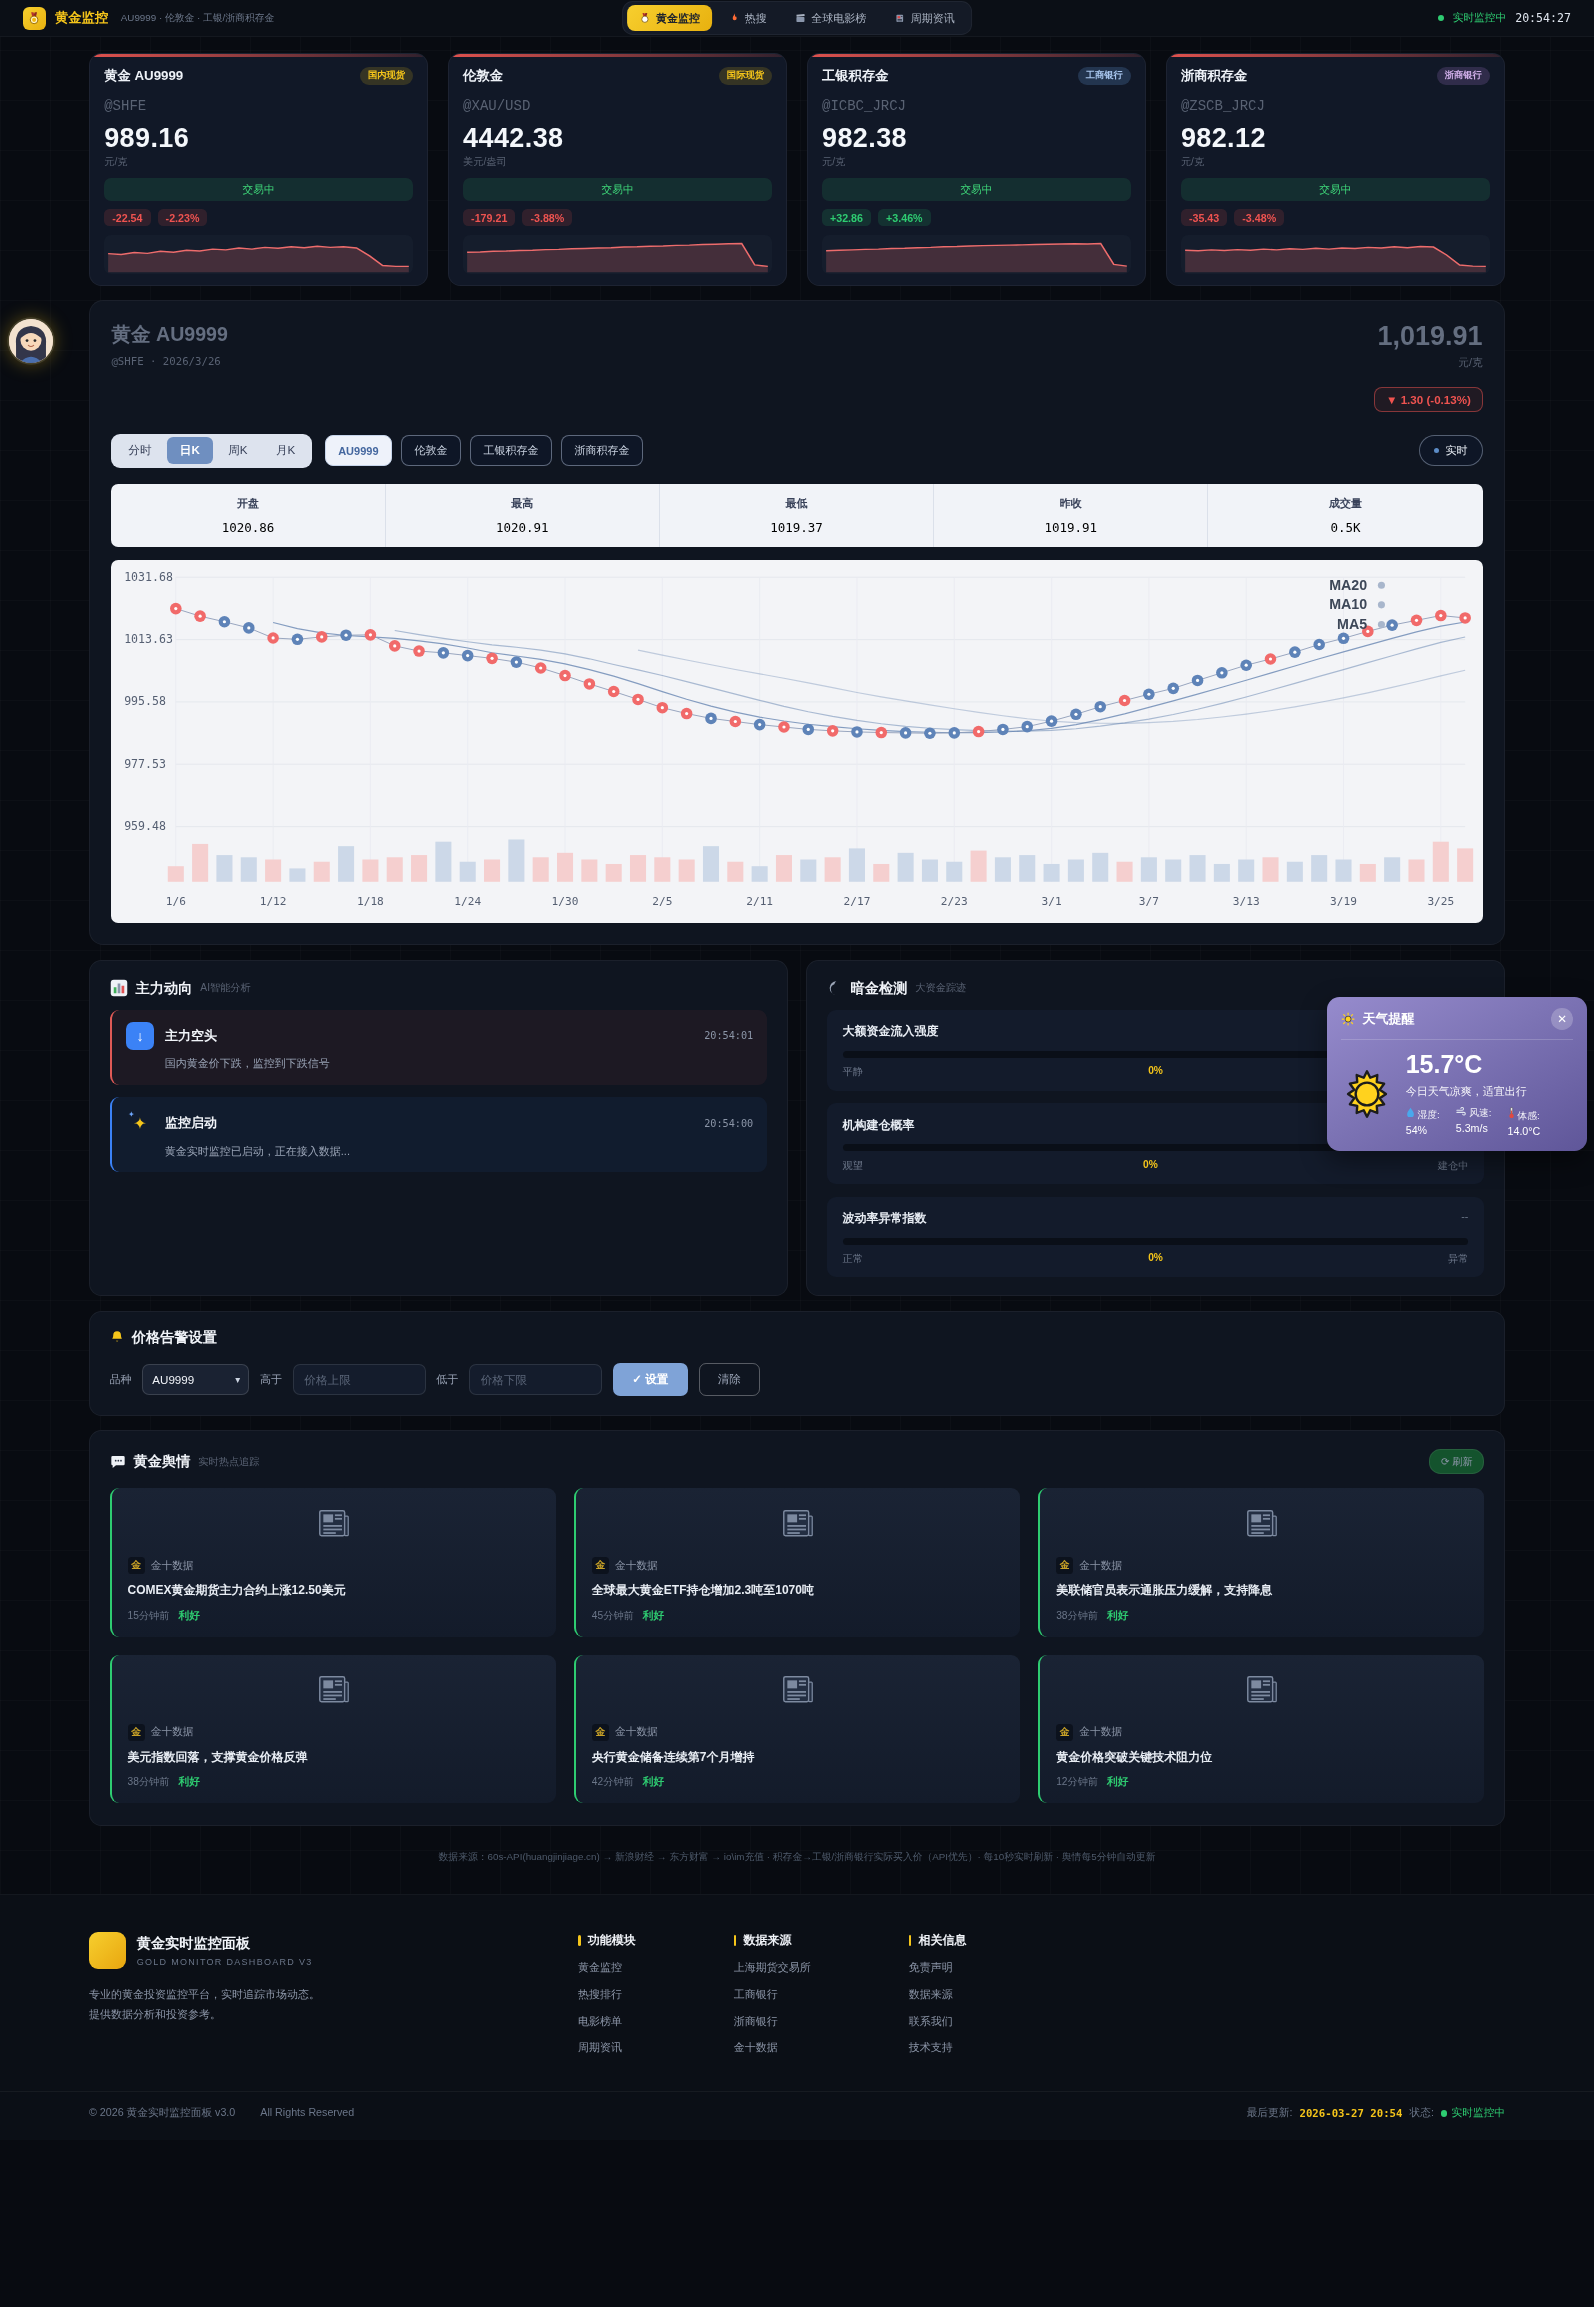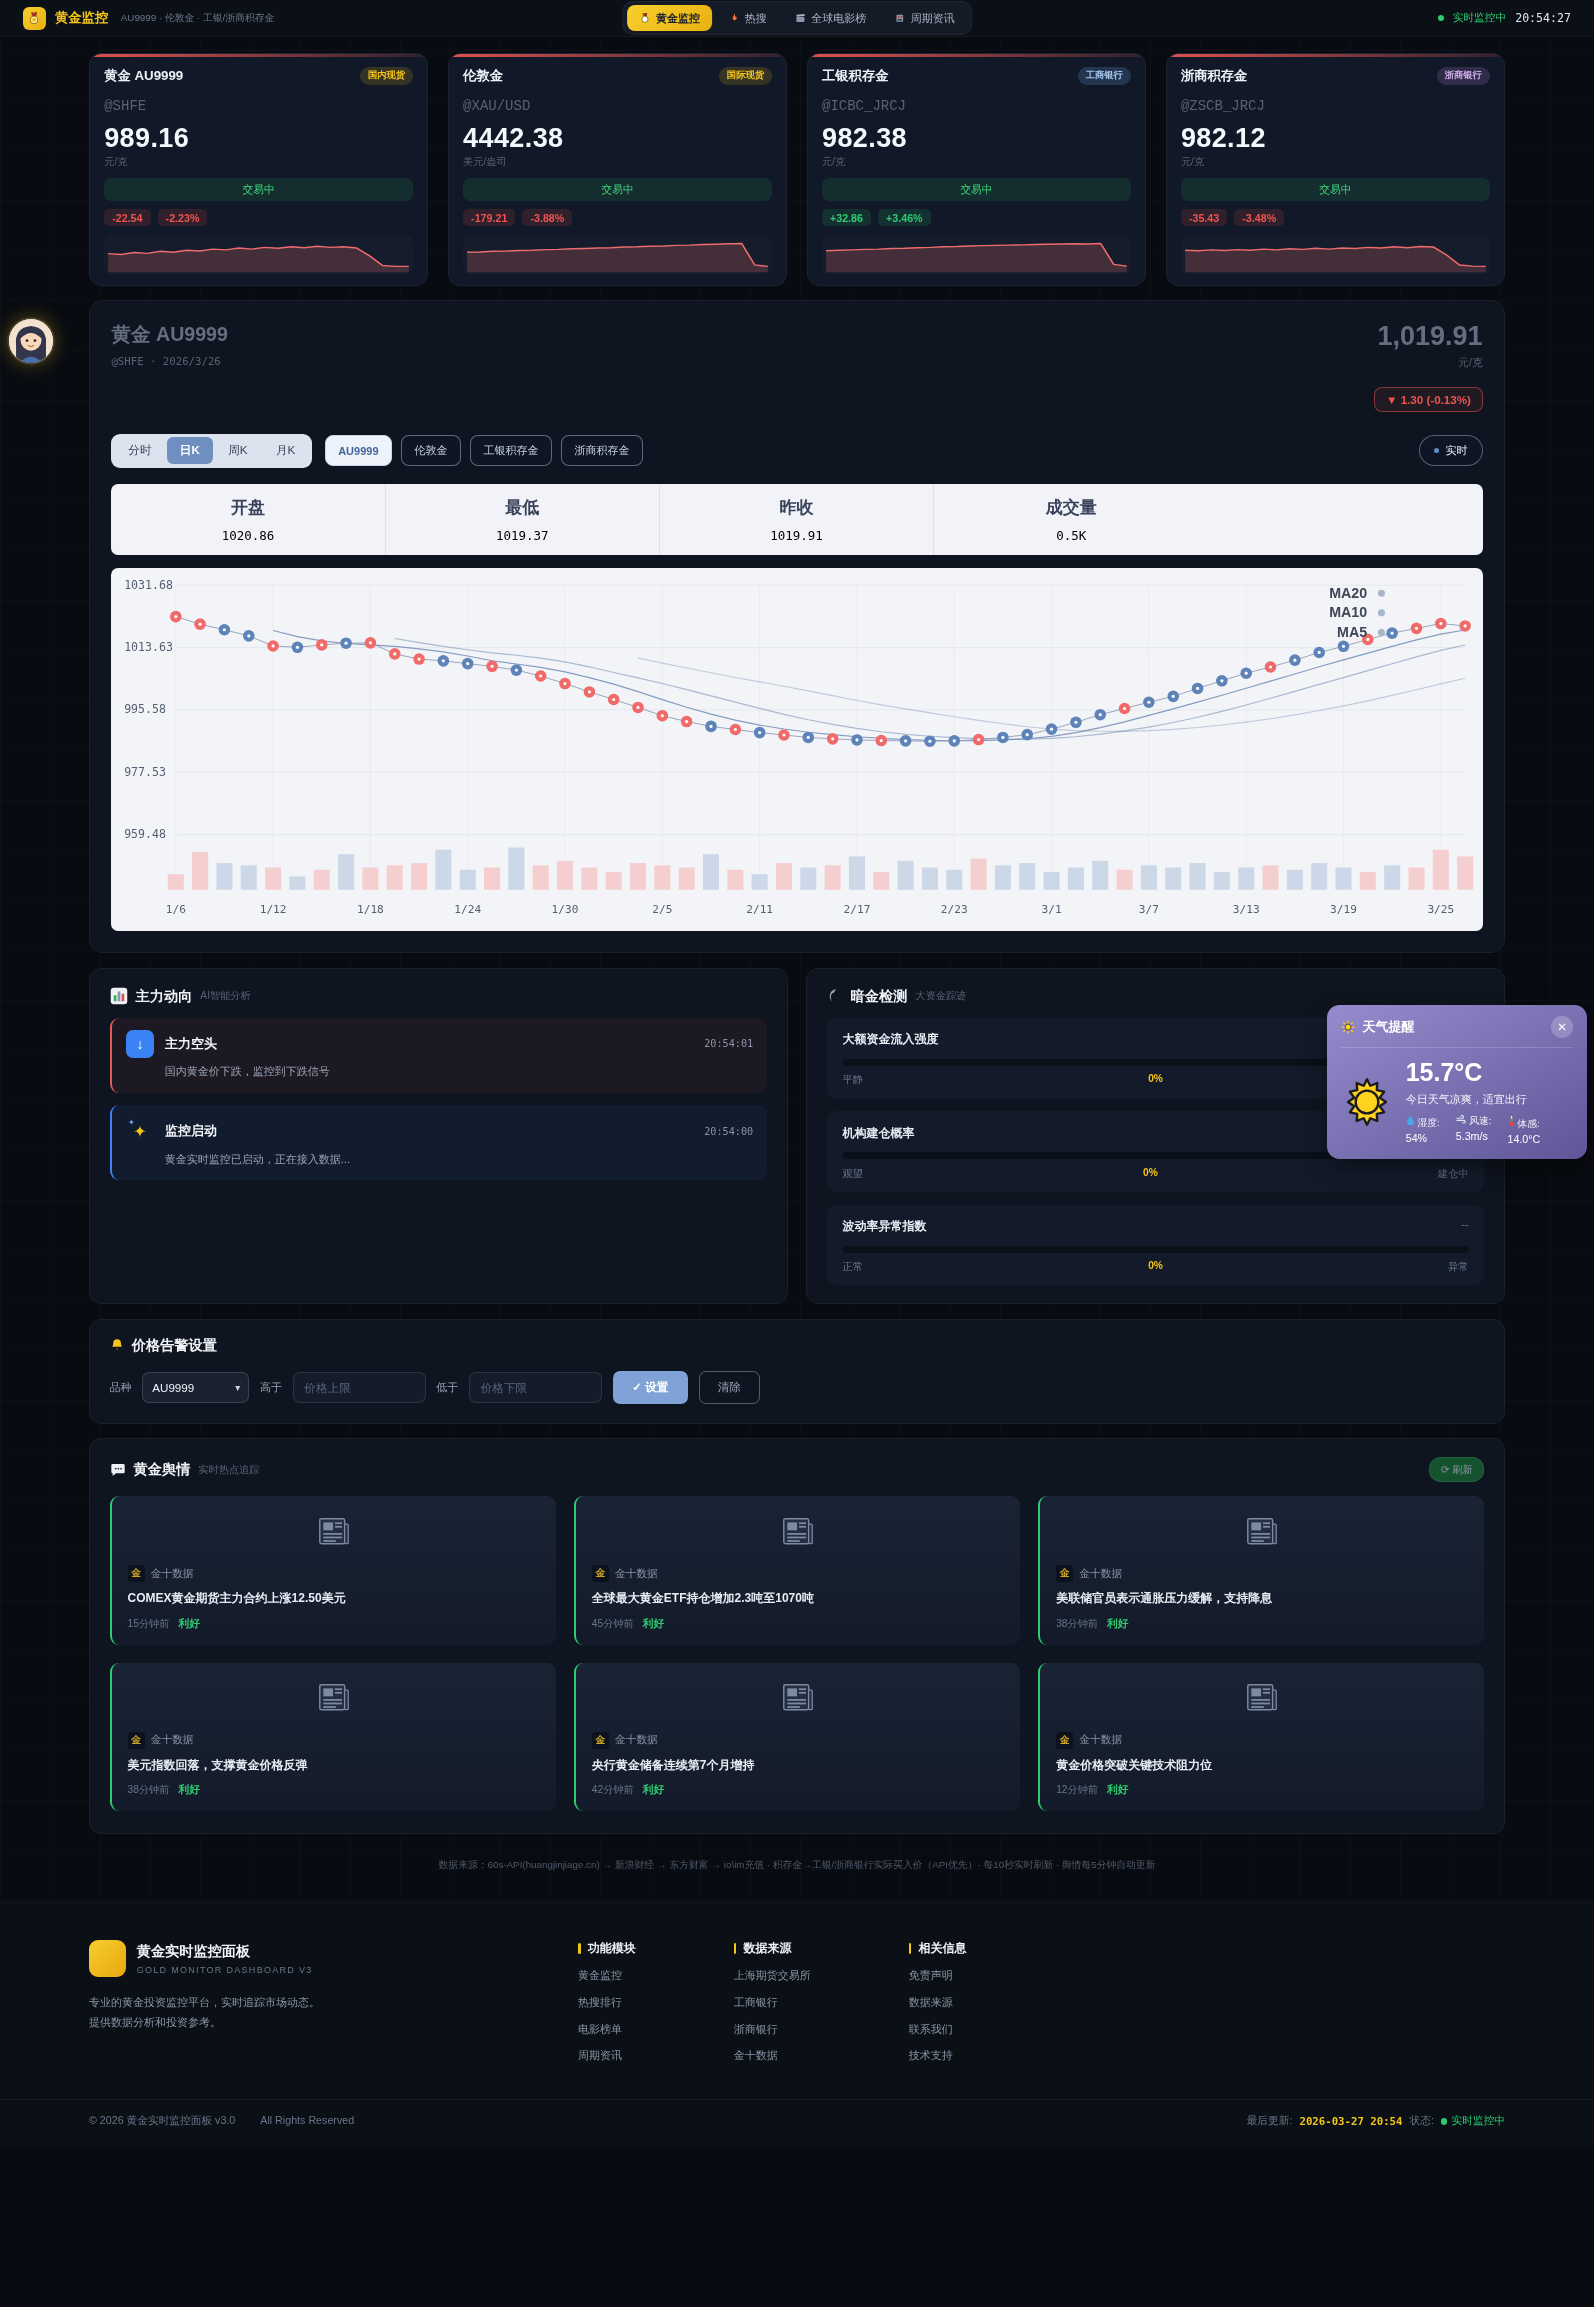--- a/index.html
+++ b/index.html
@@ -79,21 +79,21 @@
   .tab-group2 { display:flex; gap:9px; }
   .tg2 { background:#0e1626; border:0.9px solid rgba(190,205,230,.45); color:#c7d0de; font-size:11px;
     padding:7.1px 12.5px; border-radius:8px; cursor:pointer; }
   .tg2.active { background:#eef2fa; color:#44679f; font-weight:bold; border-color:#c6d4ea; }
   .live-btn { margin-left:auto; background:#0e1626; border:0.9px solid rgba(190,205,230,.4); color:#e8edf4;
     font-size:11px; padding:7.1px 14.2px; border-radius:16px; cursor:pointer; display:flex; align-items:center; gap:6.2px; }
   .live-btn i { width:5.3px; height:5.3px; border-radius:50%; background:#5c8cc7; }
   .ohlc { margin-top:16px; background:#f1f3f8; border-radius:7.1px; display:grid; grid-template-columns:repeat(5,1fr); }
   .ohlc-cell { text-align:center; padding:11.6px 0 12.5px; border-right:0.9px solid #dbe0ea; }
   .ohlc-cell:last-child { border-right:none; }
-  .ohlc-h { font-size:17px; font-weight:bold; color:#39425a; }
+  .ohlc-h { font-size:11px; font-weight:bold; color:#39425a; }
   .ohlc-v { font-size:12.5px; color:#000000; margin-top:9px; font-family:"DejaVu Sans Mono","Liberation Mono",monospace; }
   .kchart-wrap { margin-top:12.5px; background:#f3f4f7; border-radius:7.1px; padding:3.6px 5.3px 1.8px; }
   .kchart-wrap svg { display:block; width:100%; }
 
   
   .panels-row { display:grid; grid-template-columns:1fr 1fr; gap:18px; margin-top:14.2px; position:relative; }
   .panel { background:#0f1520; border:0.9px solid rgba(255,255,255,.05); border-radius:12.5px; padding:18px 19.6px; }
   .p-head { display:flex; align-items:center; gap:8px; }
   .p-title { font-size:14.2px; font-weight:bold; color:#f0f3f8; }
   .p-sub { font-size:10.2px; color:#596273; }
@@ -383,20 +383,24 @@
       <button class="live-btn">
         <i></i>
           <span>实时</span>
       </button>
     </div>
 
     <div class="ohlc">
       <div class="ohlc-cell">
           <div class="ohlc-h">开盘</div>
           <div class="ohlc-v">1020.86</div>
+        </div>
+      <div class="ohlc-cell">
+          <div class="ohlc-h">最高</div>
+          <div class="ohlc-v">1020.91</div>
         </div>
       <div class="ohlc-cell">
           <div class="ohlc-h">最低</div>
           <div class="ohlc-v">1019.37</div>
         </div>
       <div class="ohlc-cell">
           <div class="ohlc-h">昨收</div>
           <div class="ohlc-v">1019.91</div>
         </div>
       <div class="ohlc-cell">

